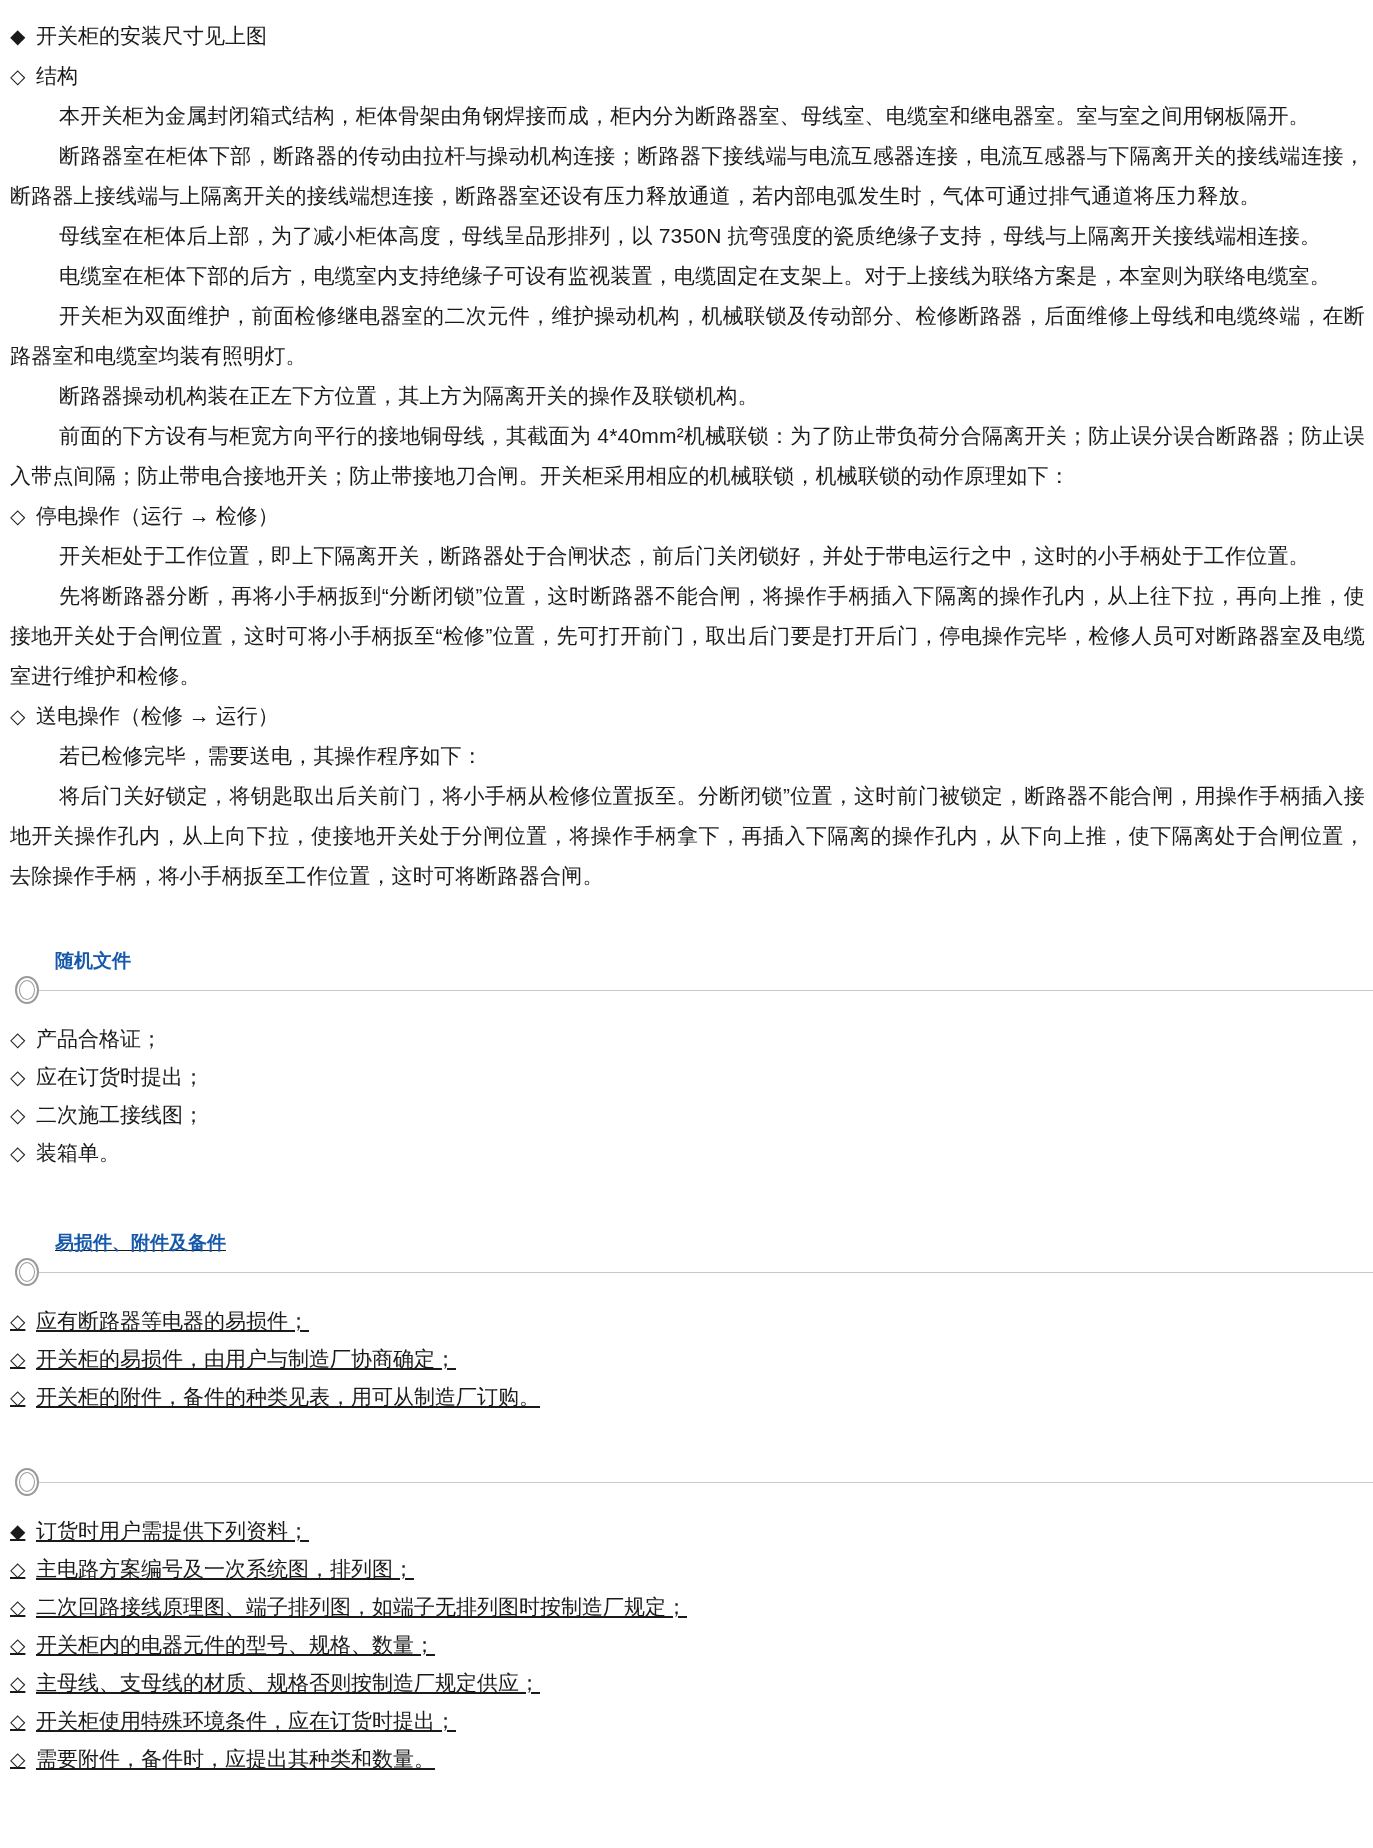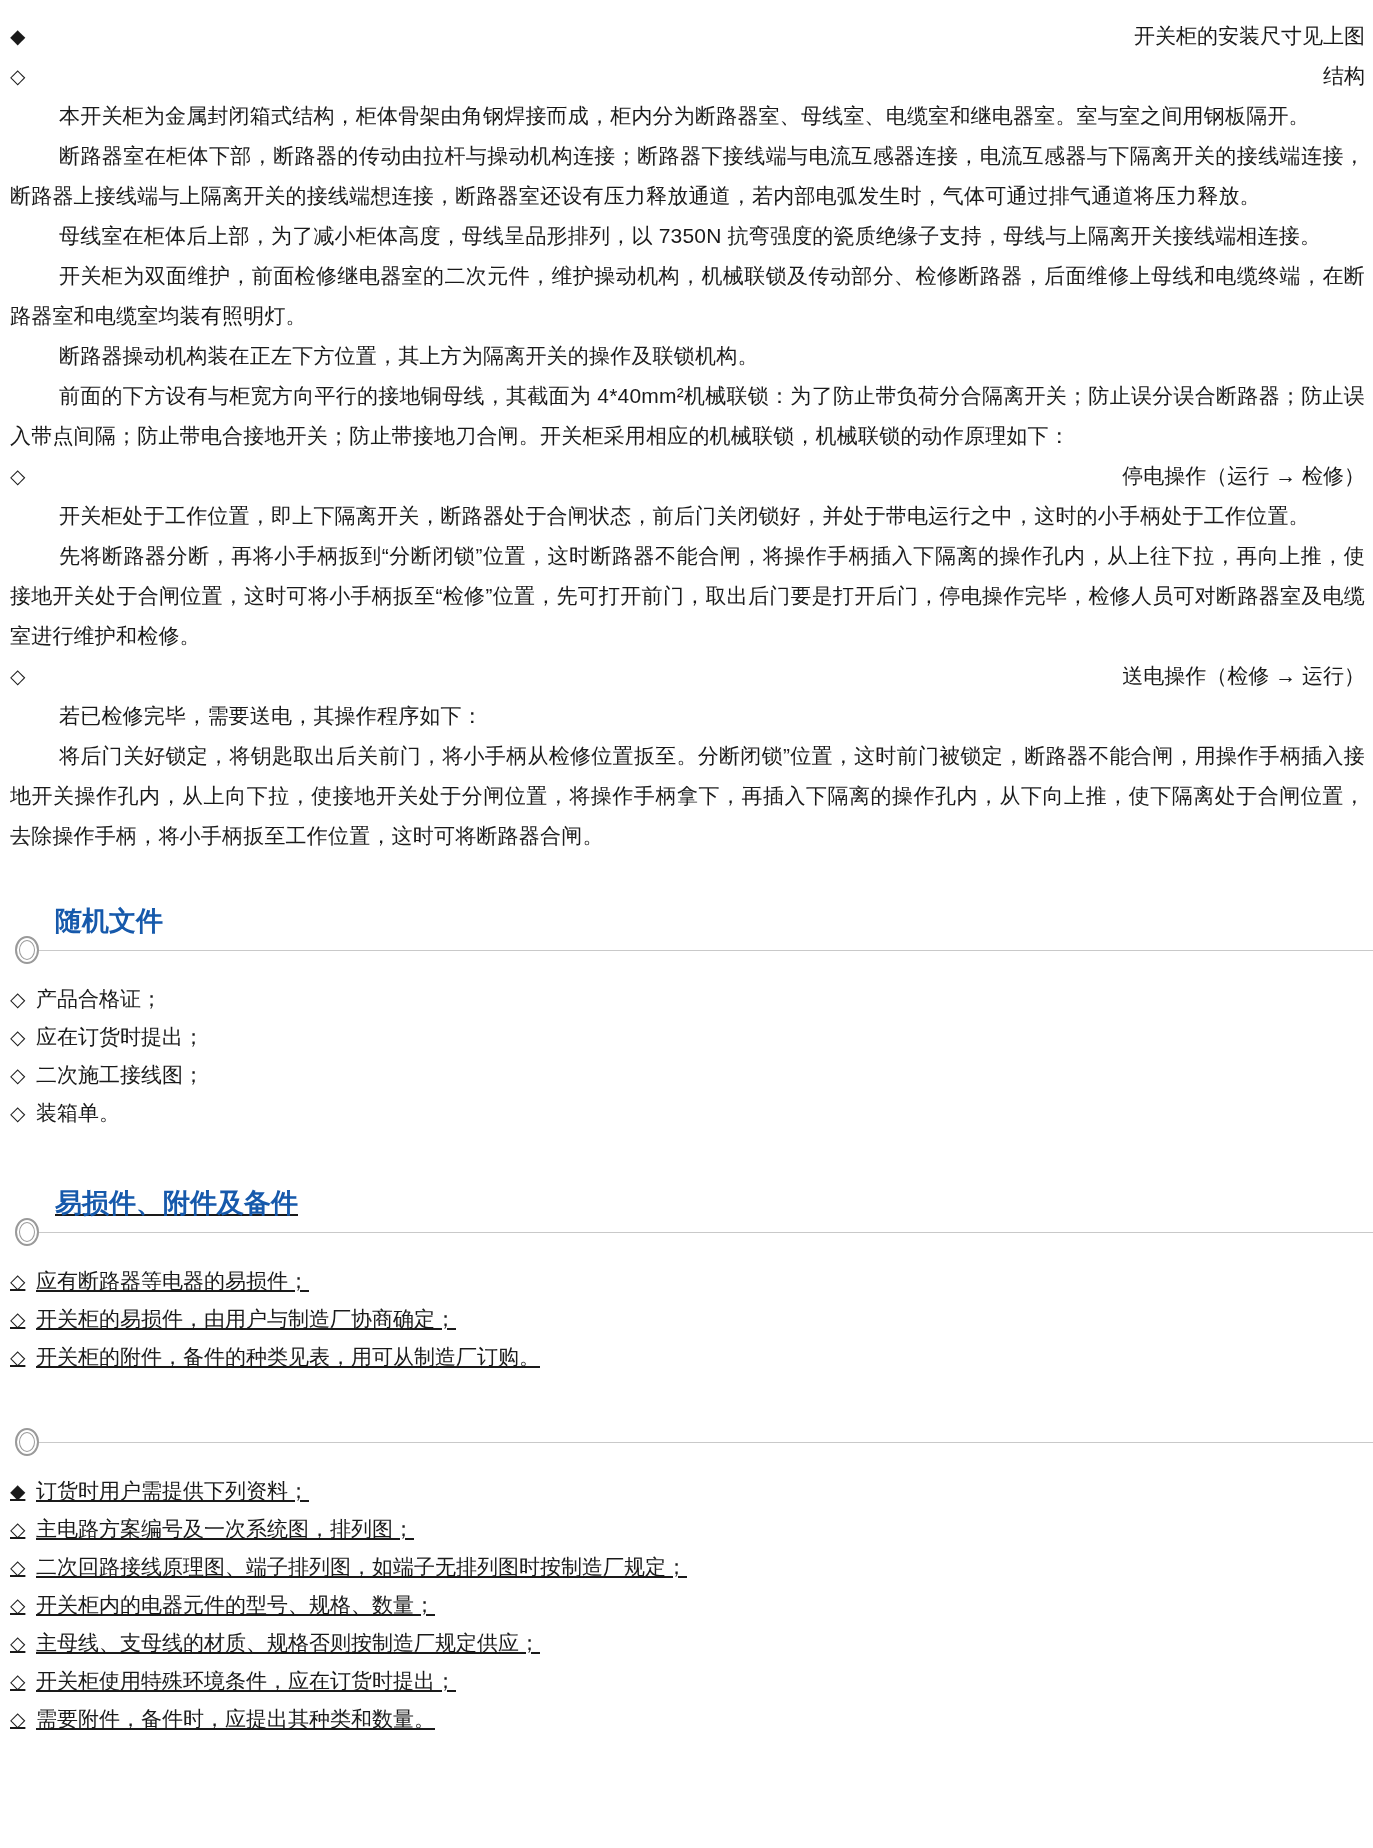--- a/index.html
+++ b/index.html
@@ -25,35 +25,35 @@
     align-items:flex-start;
     font-size:21px;
     line-height:40px;
   }
   .marker{
     flex:0 0 auto;
     width:26px;
     font-size:20px;
     line-height:40px;
   }
-  .bullet-text{flex:1;text-align:right;}
+  .bullet-text{flex:1;}
   .para{
     margin:0;
     font-size:21px;
     line-height:40px;
     text-indent:49px;
     text-align:justify;
     letter-spacing:0.2px;
   }
   
   .section{margin-top:48px;}
   .section + .section{margin-top:54px;text-decoration:underline;}
   .section-title{
     margin:12px 0 0 45px;
-    font-size:27px;
+    font-size:19px;
     line-height:34px;
     font-weight:bold;
     color:var(--accent);
   }
   .section-rule{
     display:flex;
     align-items:center;
     height:32px;
     margin-top:-4px;
     margin-right:-8px;
@@ -102,20 +102,21 @@
     <span class="bullet-text">开关柜的安装尺寸见上图</span>
   </div>
   <div class="bullet">
     <span class="marker">◇</span>
     <span class="bullet-text">结构</span>
   </div>
 
   <p class="para">本开关柜为金属封闭箱式结构，柜体骨架由角钢焊接而成，柜内分为断路器室、母线室、电缆室和继电器室。室与室之间用钢板隔开。</p>
   <p class="para">断路器室在柜体下部，断路器的传动由拉杆与操动机构连接；断路器下接线端与电流互感器连接，电流互感器与下隔离开关的接线端连接，断路器上接线端与上隔离开关的接线端想连接，断路器室还设有压力释放通道，若内部电弧发生时，气体可通过排气通道将压力释放。</p>
   <p class="para">母线室在柜体后上部，为了减小柜体高度，母线呈品形排列，以 7350N 抗弯强度的瓷质绝缘子支持，母线与上隔离开关接线端相连接。</p>
+  <p class="para">电缆室在柜体下部的后方，电缆室内支持绝缘子可设有监视装置，电缆固定在支架上。对于上接线为联络方案是，本室则为联络电缆室。</p>
   <p class="para">开关柜为双面维护，前面检修继电器室的二次元件，维护操动机构，机械联锁及传动部分、检修断路器，后面维修上母线和电缆终端，在断路器室和电缆室均装有照明灯。</p>
   <p class="para">断路器操动机构装在正左下方位置，其上方为隔离开关的操作及联锁机构。</p>
   <p class="para">前面的下方设有与柜宽方向平行的接地铜母线，其截面为 4*40mm²机械联锁：为了防止带负荷分合隔离开关；防止误分误合断路器；防止误入带点间隔；防止带电合接地开关；防止带接地刀合闸。开关柜采用相应的机械联锁，机械联锁的动作原理如下：</p>
 
   <div class="bullet">
     <span class="marker">◇</span>
     <span class="bullet-text">停电操作（运行 → 检修）</span>
   </div>
 
   <p class="para">开关柜处于工作位置，即上下隔离开关，断路器处于合闸状态，前后门关闭锁好，并处于带电运行之中，这时的小手柄处于工作位置。</p>

